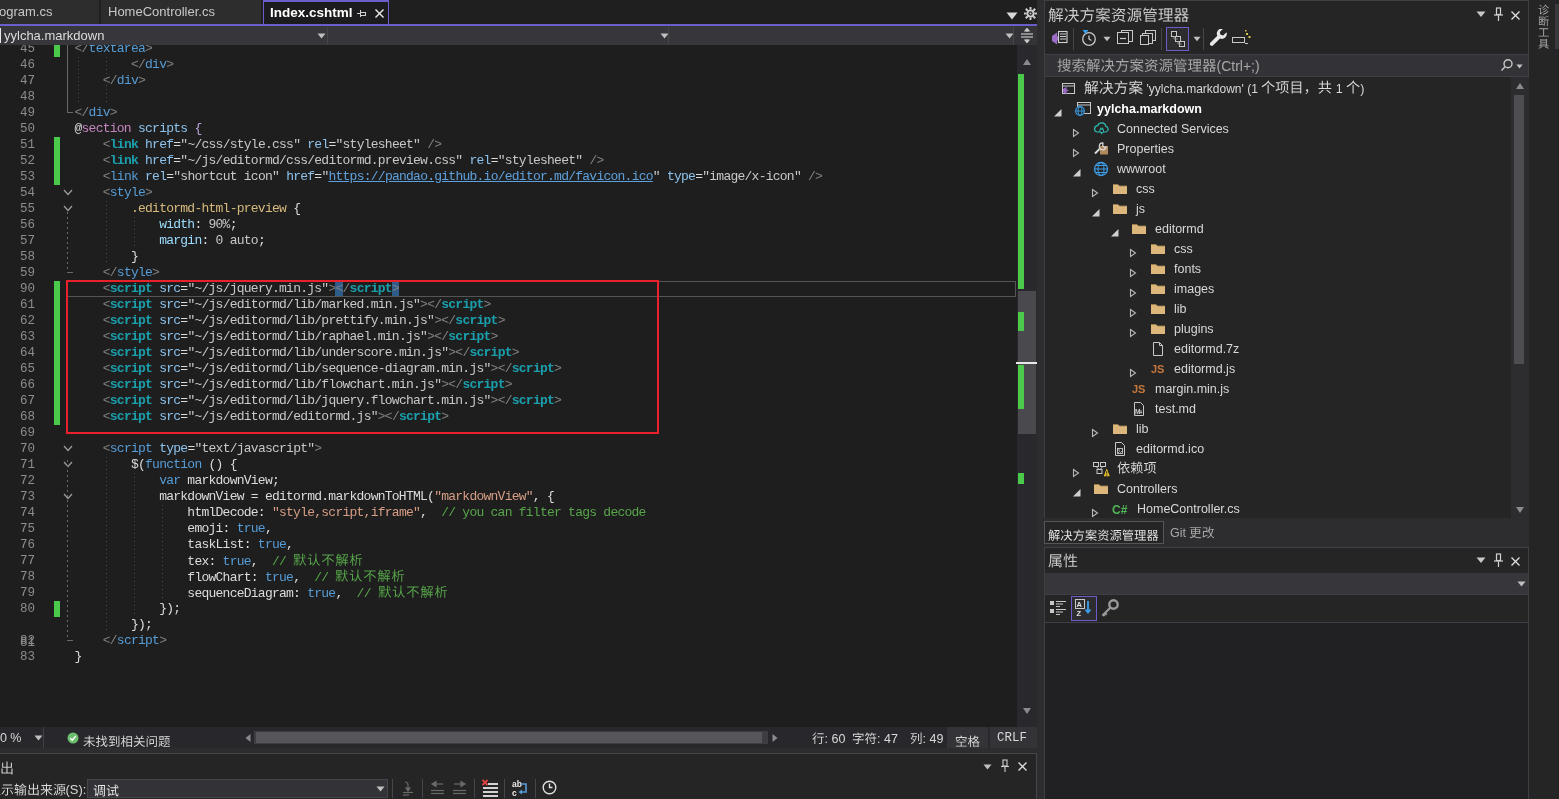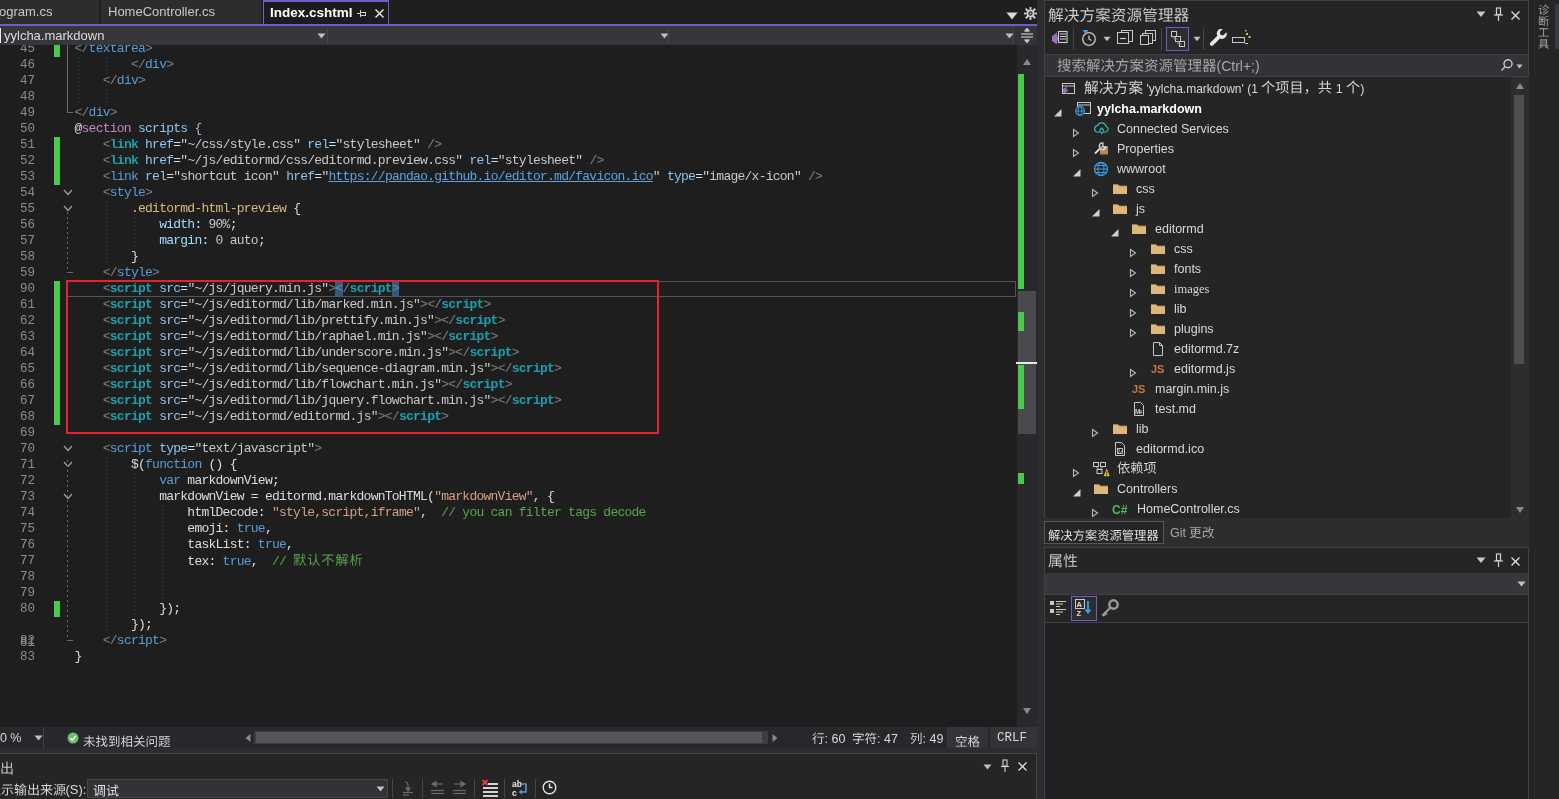--- a/index.html
+++ b/index.html
@@ -214,21 +214,35 @@
 <div class="cl" style="top:537px">                <span class="p">taskList: </span><span class="b">true</span><span class="p">,</span></div>
 <div class="ln" style="top:553px">77</div>
 <div class="cl" style="top:553px">                <span class="p">tex: </span><span class="b">true</span><span class="p">,  </span><span class="c">// </span><svg class="cj" style="width:70.5px;height:13.4px;" viewBox="0 0 5261 1000" fill="#57a64a">
             <use href="#g42" x="0"></use>
             <use href="#g43" x="1052"></use>
             <use href="#g44" x="2104"></use>
             <use href="#g45" x="3157"></use>
             <use href="#g46" x="4209"></use>
           </svg></div>
 <div class="ln" style="top:569px">78</div>
+<div class="cl" style="top:569px">                <span class="p">flowChart: </span><span class="b">true</span><span class="p">,  </span><span class="c">// </span><svg class="cj" style="width:70.5px;height:13.4px;" viewBox="0 0 5261 1000" fill="#57a64a">
+            <use href="#g42" x="0"></use>
+            <use href="#g43" x="1052"></use>
+            <use href="#g44" x="2104"></use>
+            <use href="#g45" x="3157"></use>
+            <use href="#g46" x="4209"></use>
+          </svg></div>
 <div class="ln" style="top:585px">79</div>
+<div class="cl" style="top:585px">                <span class="p">sequenceDiagram: </span><span class="b">true</span><span class="p">,  </span><span class="c">// </span><svg class="cj" style="width:70.5px;height:13.4px;" viewBox="0 0 5261 1000" fill="#57a64a">
+            <use href="#g42" x="0"></use>
+            <use href="#g43" x="1052"></use>
+            <use href="#g44" x="2104"></use>
+            <use href="#g45" x="3157"></use>
+            <use href="#g46" x="4209"></use>
+          </svg></div>
 <div class="ln" style="top:601px">80</div>
 <div class="cl" style="top:601px">            <span class="p">});</span></div>
 <div class="ln" style="top:635px">81</div>
 <div class="cl" style="top:617px">        <span class="p">});</span></div>
 <div class="ln" style="top:633px">82</div>
 <div class="cl" style="top:633px">    <span class="g">&lt;/</span><span class="b">script</span><span class="g">&gt;</span></div>
 <div class="ln" style="top:649px">83</div>
 <div class="cl" style="top:649px"><span class="p">}</span></div>
 <div class="gb" style="top:41px;height:16px"></div>
 <div class="gb" style="top:137px;height:48px"></div>
@@ -627,21 +641,21 @@
         <path d="M1,3.5 L6,3.5 L7.5,5 L15,5" fill="none" stroke="#a08050" stroke-width="0.8"></path>
       </svg></div>
 <div class="abs" style="left:1174px;top:259px;height:20px;line-height:20px;font-size:12.5px;color:#d8d8d8;white-space:pre;">fonts</div>
 <div class="abs" style="left:1129px;top:284px"><svg width="8" height="10" viewBox="0 0 8 10">
         <polygon points="1.5,1.5 6.5,5 1.5,8.5" fill="none" stroke="#b8b8b8" stroke-width="1.1"></polygon>
       </svg></div>
 <div class="abs" style="left:1150px;top:281px"><svg width="16" height="16" viewBox="0 0 16 16">
         <path d="M1,3.5 L6,3.5 L7.5,5 L15,5 L15,13 L1,13 Z" fill="#dcb67a"></path>
         <path d="M1,3.5 L6,3.5 L7.5,5 L15,5" fill="none" stroke="#a08050" stroke-width="0.8"></path>
       </svg></div>
-<div class="abs" style="left:1174px;top:279px;height:20px;line-height:20px;font-size:12.5px;color:#d8d8d8;white-space:pre;font-family:Liberation Serif, serif;">images</div>
+<div class="abs" style="left:1174px;top:279px;height:20px;line-height:20px;font-size:12.5px;color:#d8d8d8;white-space:pre;">images</div>
 <div class="abs" style="left:1129px;top:304px"><svg width="8" height="10" viewBox="0 0 8 10">
         <polygon points="1.5,1.5 6.5,5 1.5,8.5" fill="none" stroke="#b8b8b8" stroke-width="1.1"></polygon>
       </svg></div>
 <div class="abs" style="left:1150px;top:301px"><svg width="16" height="16" viewBox="0 0 16 16">
         <path d="M1,3.5 L6,3.5 L7.5,5 L15,5 L15,13 L1,13 Z" fill="#dcb67a"></path>
         <path d="M1,3.5 L6,3.5 L7.5,5 L15,5" fill="none" stroke="#a08050" stroke-width="0.8"></path>
       </svg></div>
 <div class="abs" style="left:1174px;top:299px;height:20px;line-height:20px;font-size:12.5px;color:#d8d8d8;white-space:pre;">lib</div>
 <div class="abs" style="left:1129px;top:324px"><svg width="8" height="10" viewBox="0 0 8 10">
         <polygon points="1.5,1.5 6.5,5 1.5,8.5" fill="none" stroke="#b8b8b8" stroke-width="1.1"></polygon>

